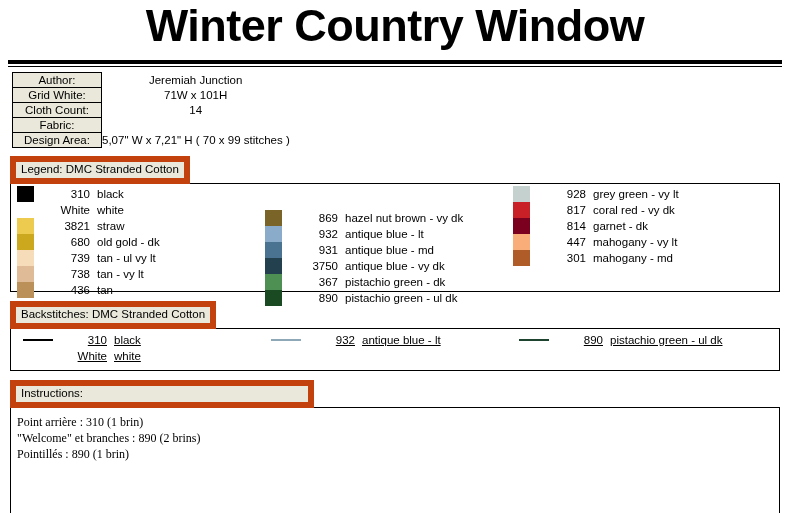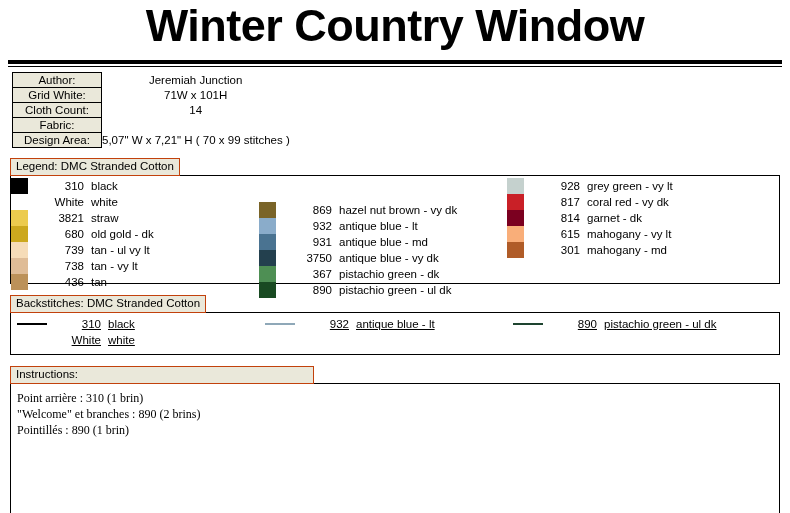--- a/index.html
+++ b/index.html
@@ -66,38 +66,39 @@
   }
   td.info-value {
     padding: 1px 0 1px 7px;
   }
   tr.info-row { height: 15px; }
 
   
   .section-tab {
     display: inline-block;
     background: #EAE8DA;
-    border: 1px solid #c2410c;
+    border: 6px solid #c2410c;
     font-size: 11.5px;
     line-height: 13px;
     padding: 1px 5px 2px 5px;
     position: relative;
     z-index: 2;
     box-sizing: border-box;
   }
   .section-wrap {
     margin: 0 10px 0 10px;
     position: relative;
   }
   .section-box {
     border: 1px solid #000;
     margin-top: -1px;
     background: #fff;
     position: relative;
     z-index: 1;
+    justify-content: center;
   }
 
   
   #legend-wrap { margin-top: 8px; }
   #legend-box {
     height: 107px;
     padding: 0;
     display: flex;
     flex-direction: row;
   }
@@ -317,21 +318,21 @@
           <div class="legend-code">817</div>
           <div class="legend-name">coral red - vy dk</div>
         </div>
         <div class="legend-row">
           <div class="swatch" style="background: rgb(123, 0, 32);"></div>
           <div class="legend-code">814</div>
           <div class="legend-name">garnet - dk</div>
         </div>
         <div class="legend-row">
           <div class="swatch" style="background: rgb(249, 174, 121);"></div>
-          <div class="legend-code">615</div>
+          <div class="legend-code">447</div>
           <div class="legend-name">mahogany - vy lt</div>
         </div>
         <div class="legend-row">
           <div class="swatch" style="background: rgb(176, 92, 40);"></div>
           <div class="legend-code">301</div>
           <div class="legend-name">mahogany - md</div>
         </div>
       </div>
   </div>
 </div>

